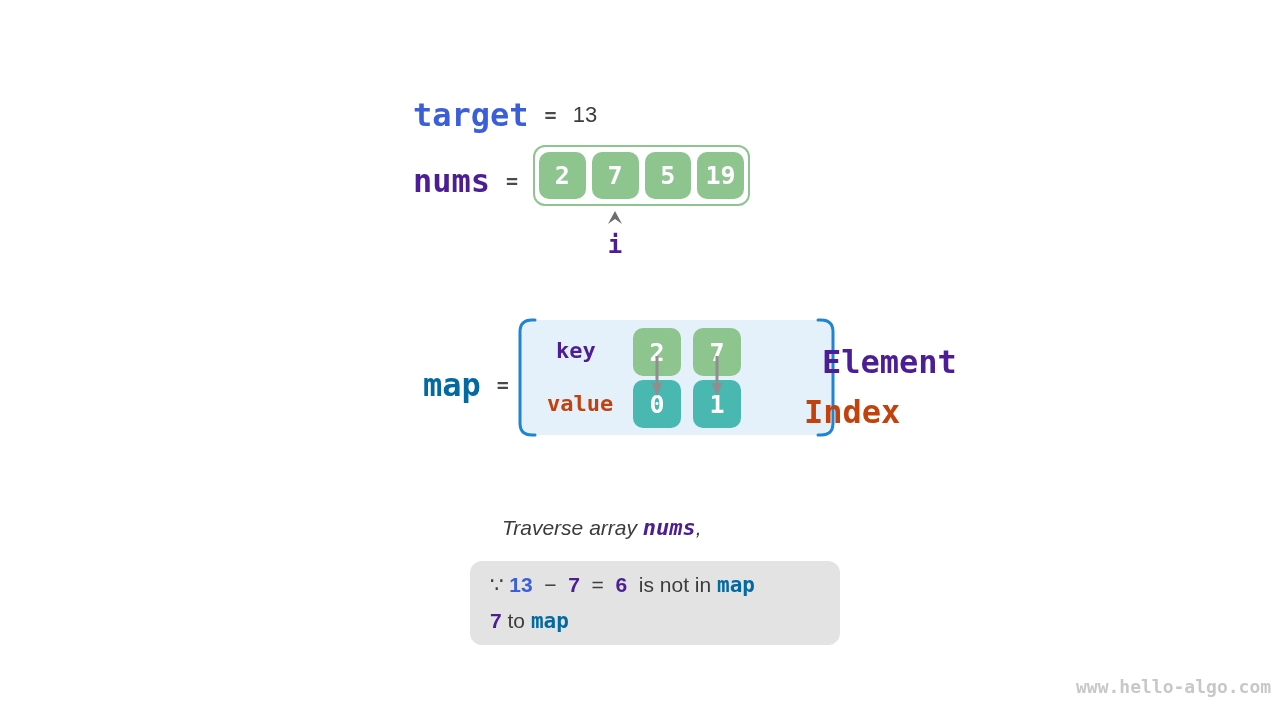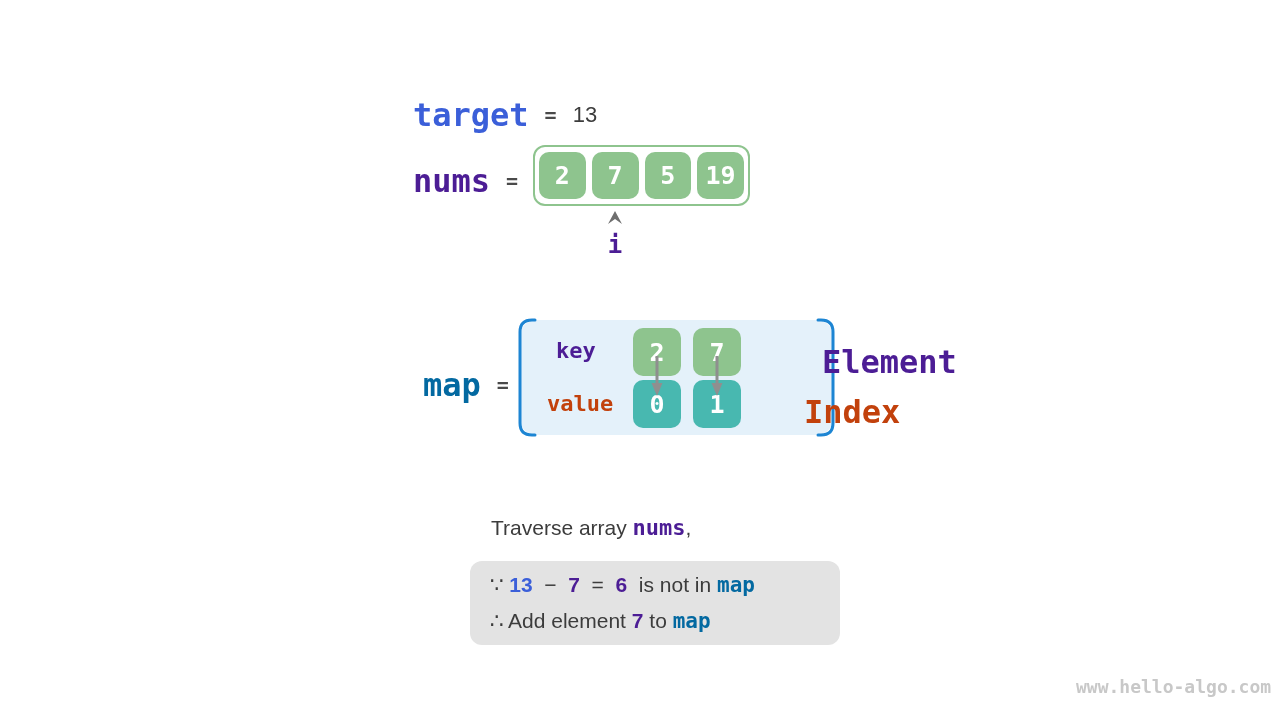--- a/index.html
+++ b/index.html
@@ -45,22 +45,22 @@
   .kv {
     position:absolute; width:48px; height:48px; border-radius:10px;
     display:flex; align-items:center; justify-content:center;
     color:#ffffff; font-family:"DejaVu Sans Mono","Liberation Mono",monospace;
     font-weight:bold; font-size:25px;
   }
   .kv.key { background:#8ec48e; }
   .kv.val { background:#48b8b0; }
 
   
-  .caption { position:absolute; left:491px; top:515px; display:flex; align-items:center;
-    font-size:21px; white-space:pre; }
+  .caption { position:absolute; left:502px; top:515px; display:flex; align-items:center;
+    font-size:21px; white-space:pre;font-style:italic; }
   .caption .mono { font-size:22px; }
   .note-box {
     position:absolute; left:470px; top:561px; width:370px; height:84px;
     background:#e3e3e3; border-radius:12px; box-sizing:border-box;
     display:flex; flex-direction:column; justify-content:center; gap:8px;
     padding-left:20px;
   }
   .note-line { font-size:21px; white-space:pre; line-height:28px; display:flex; align-items:baseline; }
   .note-line .num { font-weight:bold; }
   .note-line .mono { font-size:21px; }
@@ -151,21 +151,20 @@
       <span class="darktx">∵ </span>
       <span class="num royal">13</span>
       <span class="darktx">  −  </span>
       <span class="num greentx">7</span>
       <span class="darktx">  =  </span>
       <span class="num greentx">6</span>
       <span class="darktx">  is not in </span>
       <span class="mono azure">map</span>
     </div>
     <div class="note-line">
-      <span class="darktx">∴ Add element </span>
       <span class="num greentx">7</span>
       <span class="darktx"> to </span>
       <span class="mono azure">map</span>
     </div>
   </div>
 
 
   <div class="watermark">www.hello-algo.com</div>
 
 </div>

